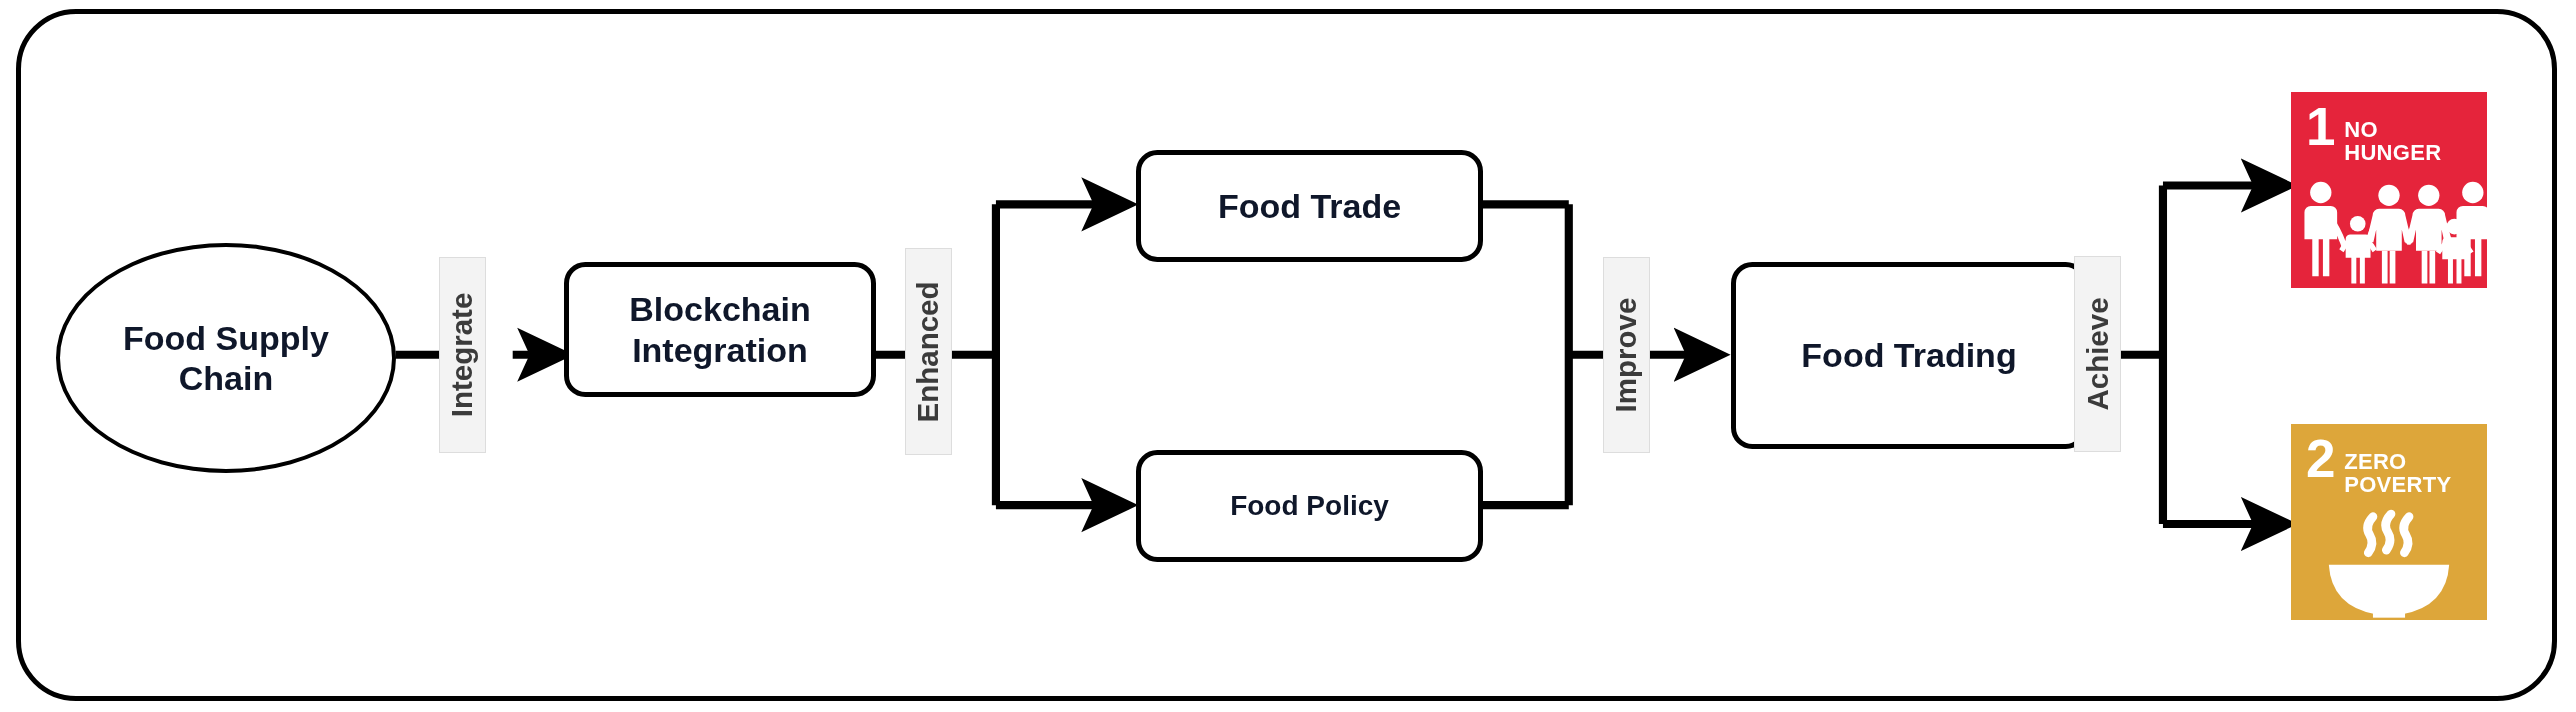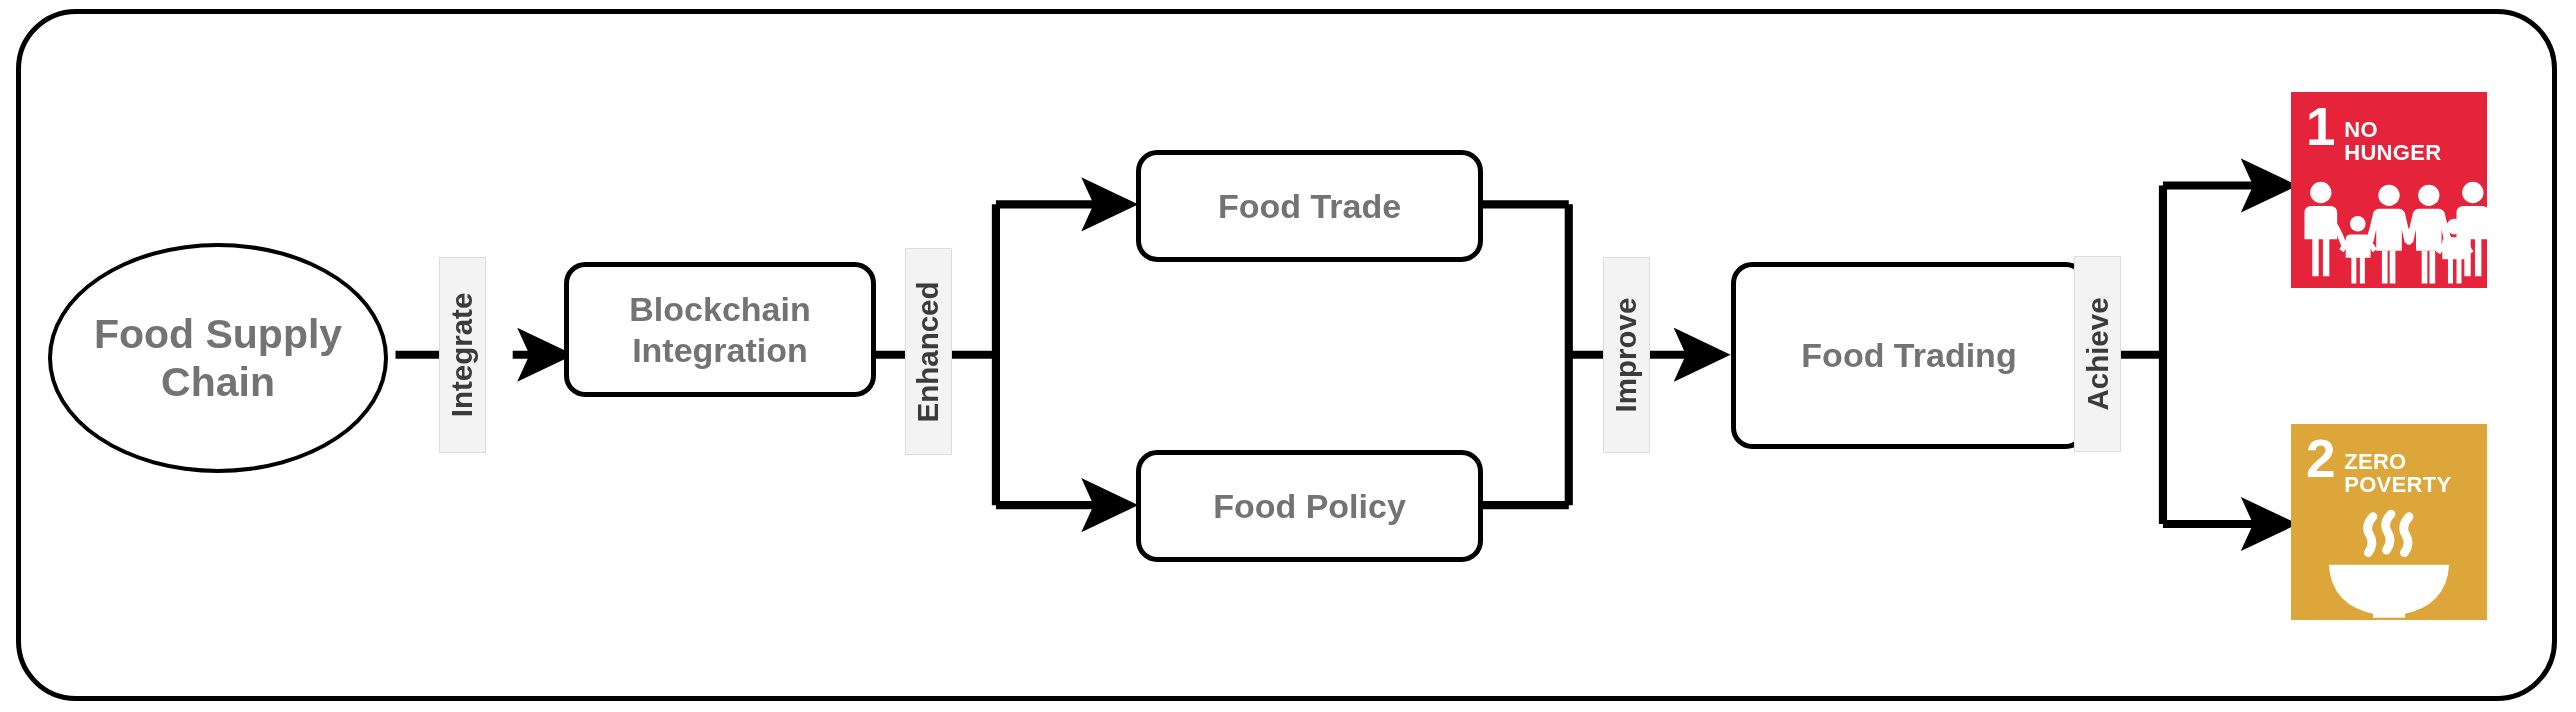--- a/index.html
+++ b/index.html
@@ -11,21 +11,21 @@
   #frame{
     position:absolute;left:16.3px;top:8.8px;width:2541px;height:692px;
     border:5.6px solid #000;border-radius:60px;box-sizing:border-box;background:#fff;
   }
 
   
   #edges{position:absolute;left:0;top:0;width:2576px;height:712px;}
 
   
   .node{position:absolute;display:flex;align-items:center;justify-content:center;
-        text-align:center;background:#fff;box-sizing:border-box;color:#737373;
+        text-align:center;background:#fff;box-sizing:border-box;color:#0f172a;
         font-weight:bold;line-height:1.18;}
   .ellipse{border:4.4px solid #000;border-radius:50%;}
   .rbox{border:5.6px solid #000;border-radius:21.3px;}
 
   
   .elabel{position:absolute;background:#F3F3F3;border:0.6px solid #DDDDDD;
           display:flex;align-items:center;justify-content:center;box-sizing:border-box;}
   .elabel span{
     transform:rotate(-90deg);white-space:nowrap;
     font-weight:bold;font-size:29.5px;color:#3B3B3B;letter-spacing:0px;
@@ -87,39 +87,39 @@
     </g>
 
     <g>
       <path d="M3373,566 L3450,566" stroke="#000" stroke-width="13" fill="none"></path>
       <path d="M3450,296 L3450,836" stroke="#000" stroke-width="13" fill="none"></path>
       <path d="M3450,296 L3650,296" stroke="#000" stroke-width="13" fill="none" marker-end="url(#ah)"></path>
       <path d="M3450,836 L3650,836" stroke="#000" stroke-width="13" fill="none" marker-end="url(#ah)"></path>
     </g>
   </svg>
 
-  <div class="node ellipse" style="left:48px;top:243px;width:340px;height:230px;font-size:41px;">
+  <div class="node ellipse" style="left:56px;top:243px;width:340px;height:230px;font-size:34px;">
     <div>
       <div>Food Supply</div>
       <div>Chain</div>
     </div>
   </div>
 
   <div class="node rbox" style="left:564px;top:262px;width:312px;height:135px;font-size:34px;justify-content:center;">
     <div>
       <div>Blockchain</div>
       <div>Integration</div>
     </div>
   </div>
 
   <div class="node rbox" style="left:1136px;top:150px;width:347px;height:112px;font-size:34px;">
     <span>Food Trade</span>
   </div>
 
-  <div class="node rbox" style="left:1136px;top:450px;width:347px;height:112px;font-size:34px;">
+  <div class="node rbox" style="left:1136px;top:450px;width:347px;height:112px;font-size:28px;">
     <span>Food Policy</span>
   </div>
 
   <div class="node rbox" style="left:1731px;top:262px;width:356px;height:187px;font-size:34px;">
     <span>Food Trading</span>
   </div>
 
   <div class="elabel" style="left:439px;top:257px;width:47px;height:196px;">
     <span>Integrate</span>
   </div>

